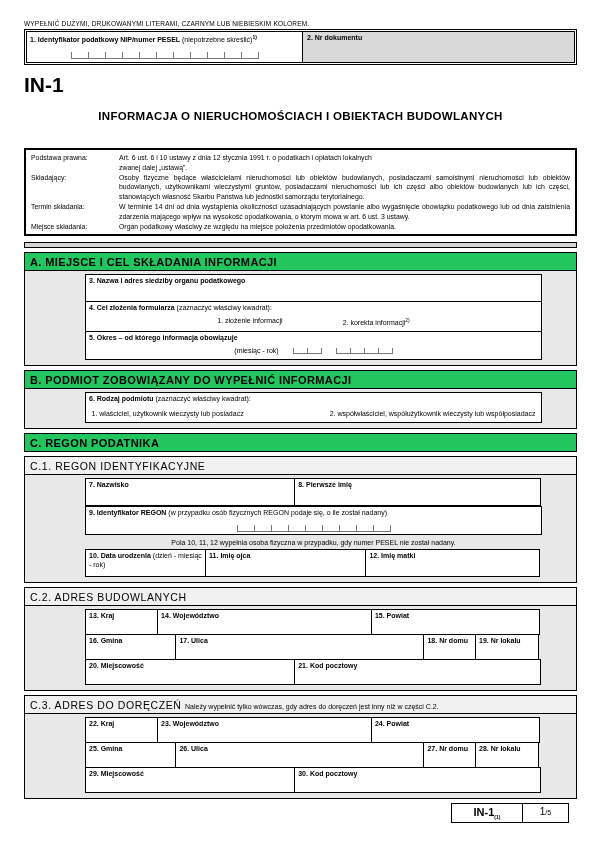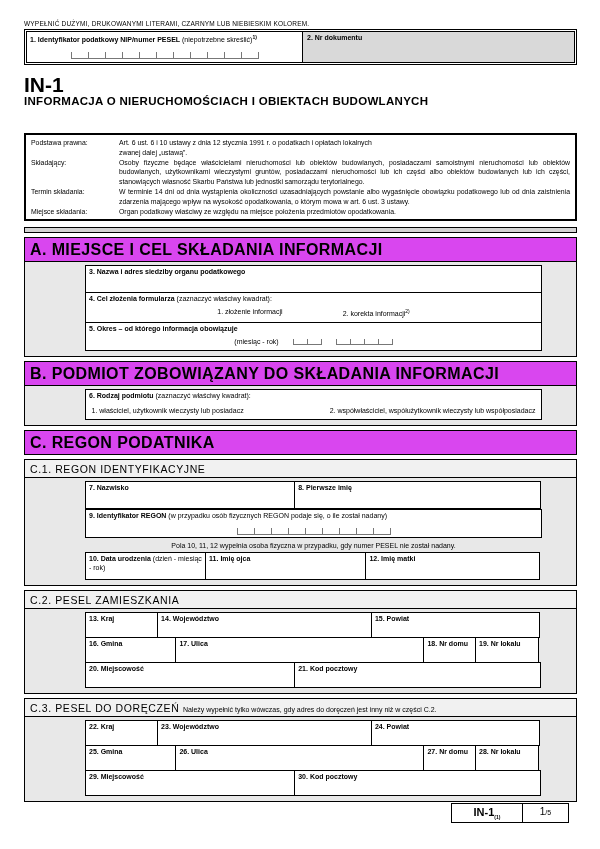--- a/index.html
+++ b/index.html
@@ -15,30 +15,30 @@
   .idbox1{width:276px;border-right:1.5px solid #000;background:#fff;padding:2px 3px 3px;box-sizing:border-box;}
   .idbox2{flex:1;background:#d9d9d9;padding:2px 4px;}
   .flabel{font-size:7px;font-weight:bold;line-height:1.25;}
   .fnote{font-weight:normal;}
   sup{font-size:5px;vertical-align:super;}
   .comb{display:flex;justify-content:center;margin-top:7px;}
   .comb i{display:block;width:16px;height:6px;border-left:1px solid #777;border-bottom:1px solid #777;}
   .comb i:last-child{border-right:1px solid #777;}
   .comb.small i{width:13px;height:5px;}
   .formcode{font-size:21px;font-weight:bold;margin-top:9px;line-height:1;}
-  .maintitle{text-align:left;font-size:11.5px;font-weight:bold;letter-spacing:.3px;}
+  .maintitle{text-align:center;font-size:11.5px;font-weight:bold;letter-spacing:.3px;margin-top:15px;}
   
   .legal{border:2px solid #000;margin-top:26px;padding:3px 5px;}
   .legalrow{display:flex;font-size:6.9px;line-height:1.42;}
   .legalrow .ll{width:88px;flex-shrink:0;}
   .legalrow .lt{flex:1;text-align:justify;white-space:pre-line;}
   .sepbar{height:4px;background:#d4d4d4;border:1px solid #000;margin-top:6px;}
   
   .sect{border:1.5px solid #000;margin-top:4px;}
-  .sect-h{font-size:16px;font-weight:bold;letter-spacing:.4px;padding:3px 5px 2px;background:#d946ef;}
+  .sect-h{font-size:11px;font-weight:bold;letter-spacing:.4px;padding:3px 5px 2px;background:#22c55e;}
   .sect-h.sub{font-weight:normal;font-size:10.5px;letter-spacing:.6px;background:#f1f1f1;}
   .sect-h .hnote{font-size:7px;letter-spacing:0;font-weight:normal;}
   .sect-b{background:#e8e8e8;border-top:1.5px solid #000;padding:3px 34px 5px 60px;}
   .fbox{background:#fff;border:1px solid #000;padding:2px 3px;box-sizing:border-box;}
   .fbox + .fbox{margin-top:-1px;}
   .frow{display:flex;}
   .frow + .frow{margin-top:-1px;}
   .frow .fbox{margin-top:0;}
   .frow .fbox + .fbox{margin-left:-1px;}
   .optrow{display:flex;justify-content:center;gap:86px;font-size:7px;margin:6px 0 3px;}
@@ -137,21 +137,21 @@
               <i></i>
               <i></i>
               <i></i>
             </span>
         </div>
       </div>
     </div>
   </div>
 
   <div class="sect">
-    <div class="sect-h">B. PODMIOT ZOBOWIĄZANY DO SKŁADANIA INFORMACJI</div>
+    <div class="sect-h">B. PODMIOT ZOBOWIĄZANY DO WYPEŁNIĆ INFORMACJI</div>
     <div class="sect-b">
       <div class="fbox">
         <div class="flabel"><span>6. Rodzaj podmiotu</span> <span class="fnote">(zaznaczyć właściwy kwadrat):</span></div>
         <div class="optrow">
           <span>1. właściciel, użytkownik wieczysty lub posiadacz</span>
           <span>2. współwłaściciel, współużytkownik wieczysty lub współposiadacz</span>
         </div>
       </div>
     </div>
   </div>
@@ -194,21 +194,21 @@
             <div class="flabel">11. Imię ojca</div>
           </div>
         <div class="fbox h28" style="width:38.2%">
             <div class="flabel">12. Imię matki</div>
           </div>
       </div>
     </div>
   </div>
 
   <div class="sect">
-    <div class="sect-h sub">C.2. PESEL ZAMIESZKANIA</div>
+    <div class="sect-h sub">C.2. ADRES BUDOWLANYCH</div>
     <div class="sect-b">
       <div class="frow">
         <div class="fbox h26" style="width:16%">
             <div class="flabel">13. Kraj</div>
           </div>
         <div class="fbox h26" style="width:47%">
             <div class="flabel">14. Województwo</div>
           </div>
         <div class="fbox h26" style="width:37%">
             <div class="flabel">15. Powiat</div>
@@ -233,21 +233,21 @@
             <div class="flabel">20. Miejscowość</div>
           </div>
         <div class="fbox h26" style="width:54%">
             <div class="flabel">21. Kod pocztowy</div>
           </div>
       </div>
     </div>
   </div>
 
   <div class="sect">
-    <div class="sect-h sub"><span>C.3. PESEL DO DORĘCZEŃ</span> <span class="hnote">Należy wypełnić tylko wówczas, gdy adres do doręczeń jest inny niż w części C.2.</span></div>
+    <div class="sect-h sub"><span>C.3. ADRES DO DORĘCZEŃ</span> <span class="hnote">Należy wypełnić tylko wówczas, gdy adres do doręczeń jest inny niż w części C.2.</span></div>
     <div class="sect-b">
       <div class="frow">
         <div class="fbox h26" style="width:16%">
             <div class="flabel">22. Kraj</div>
           </div>
         <div class="fbox h26" style="width:47%">
             <div class="flabel">23. Województwo</div>
           </div>
         <div class="fbox h26" style="width:37%">
             <div class="flabel">24. Powiat</div>

